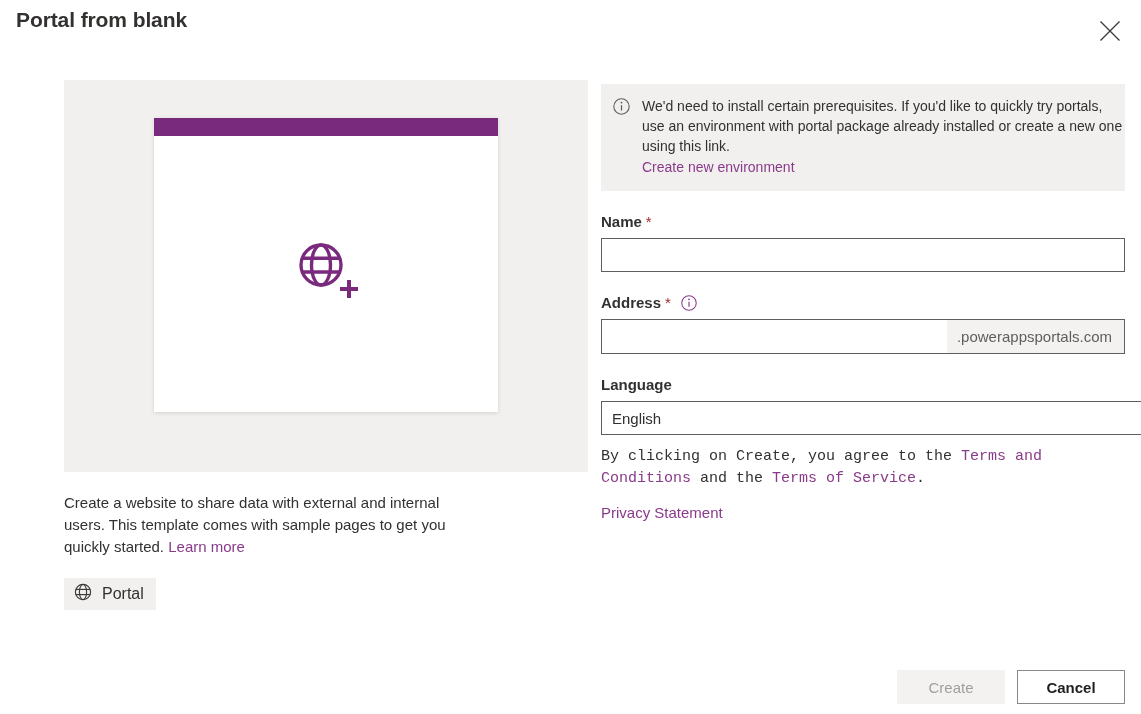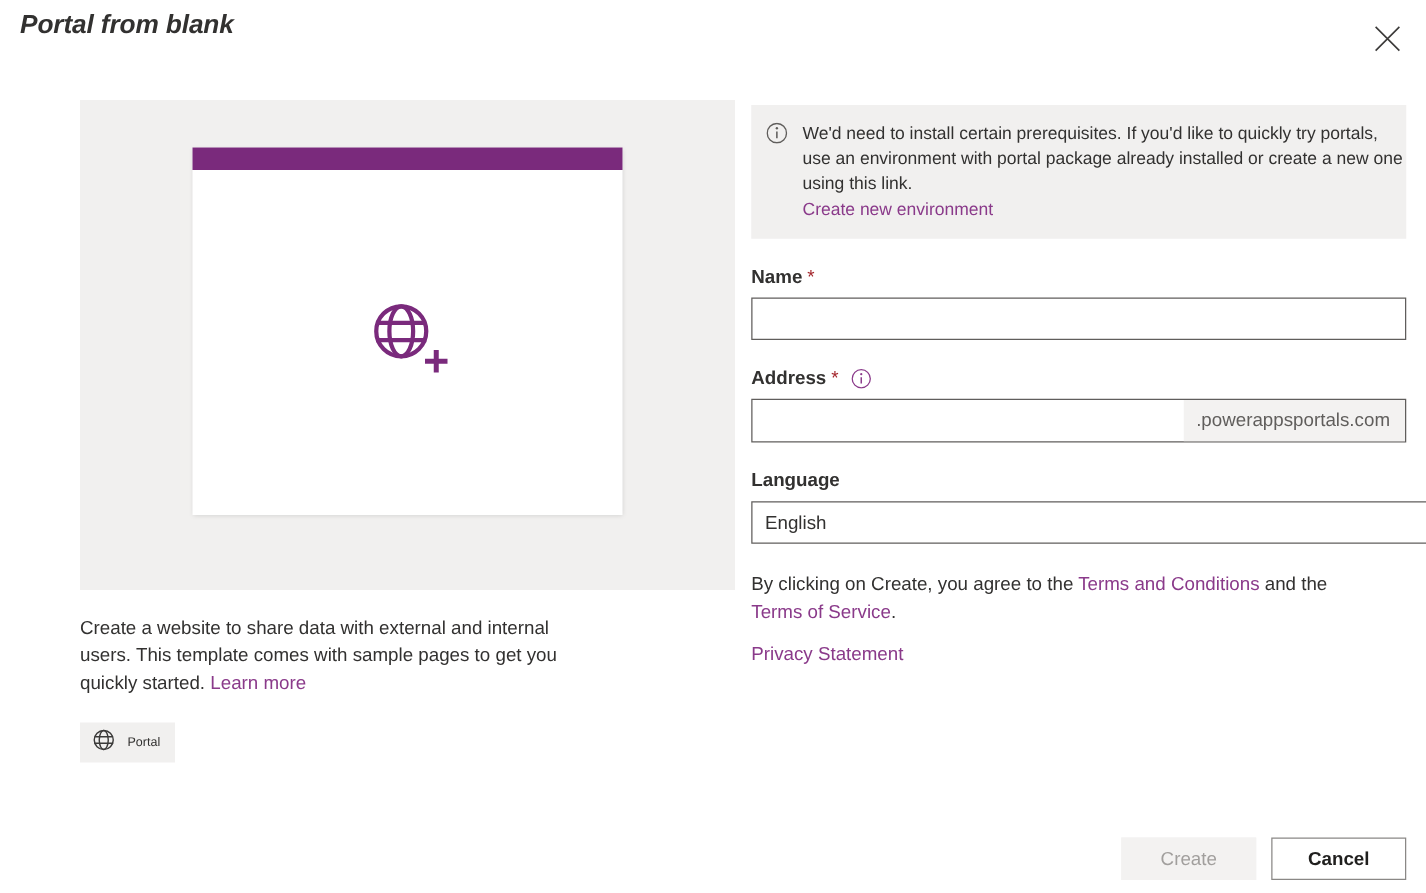--- a/index.html
+++ b/index.html
@@ -24,21 +24,20 @@
     height: 62px;
   }
   .dialog-title {
     position: absolute;
     left: 16px;
     top: 8px;
     font-size: 21px;
     font-weight: bold;
     color: #323130;
     letter-spacing: -0.1px;
-    font-style: italic;
   }
   .close-button {
     position: absolute;
     right: 14px;
     top: 14px;
     width: 34px;
     height: 34px;
     display: flex;
     align-items: center;
     justify-content: center;
@@ -103,21 +102,21 @@
     margin-top: 20px;
     display: inline-flex;
     align-items: center;
     gap: 10px;
     background: #f1f0ef;
     padding: 5px 12px 5px 10px;
     height: 22px;
     cursor: default;
   }
   .tag-chip-label {
-    font-size: 10px;
+    font-size: 16px;
     color: #323130;
   }
 
   
   .right-col {
     position: absolute;
     left: 601px;
     top: 84px;
     width: 524px;
   }
@@ -212,25 +211,26 @@
     justify-content: space-between;
     padding: 0 11px 0 10px;
     cursor: pointer;
   }
   .select-value {
     font-size: 15px;
     color: #323130;
   }
 
   .legal-text {
-    margin-top: 22px;
+    margin-top: 11px;
     font-size: 15px;
     line-height: 22px;
     color: #323130;
     width: 500px;
+    font-family: Liberation Mono, monospace;
   }
   .privacy-row { margin-top: 14px; font-size: 15px; }
 
   
   .footer-actions {
     position: absolute;
     right: 16px;
     bottom: 10px;
     display: flex;
     gap: 12px;

